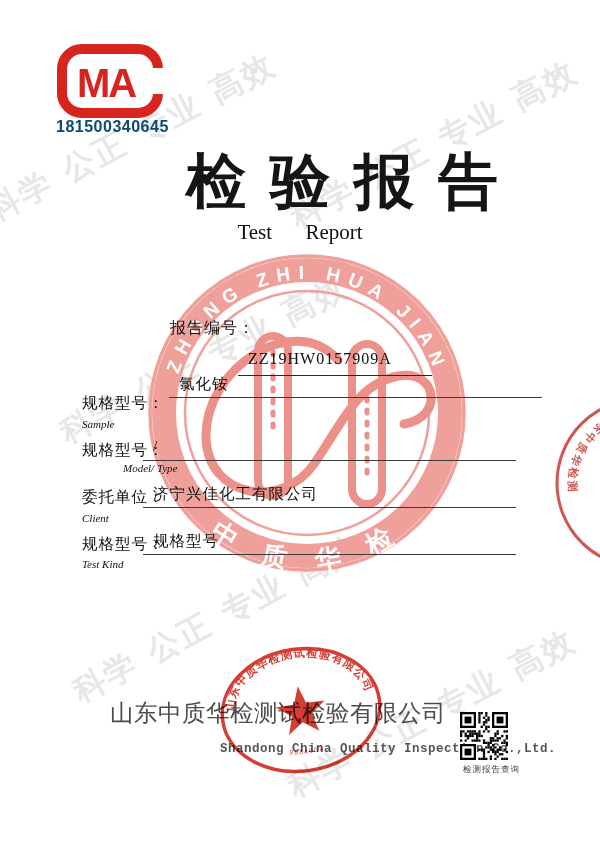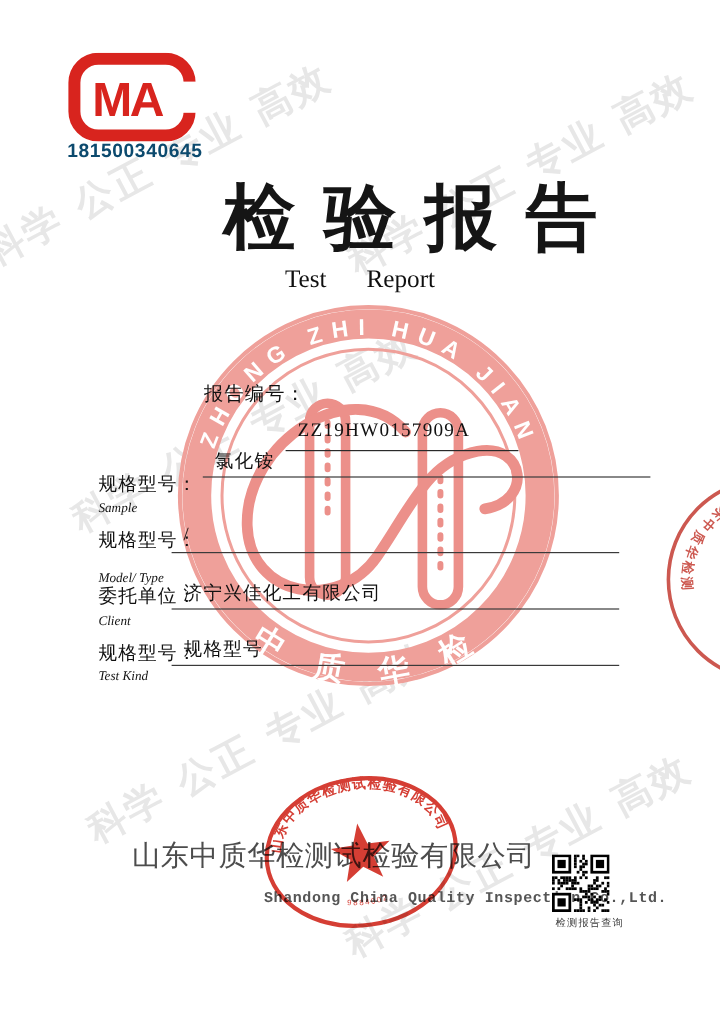--- a/index.html
+++ b/index.html
@@ -114,21 +114,21 @@
 
   <div class="repno-label">报告编号：</div>
   <div class="repno-value">ZZ19HW0157909A</div>
 
   <div class="field-label" style="top:393px;">规格型号：</div>
   <div class="field-value" style="top:374px;margin-left:26px;">氯化铵</div>
   <div class="field-en" style="top:418px;">Sample</div>
 
   <div class="field-label" style="top:440px;">规格型号：</div>
   <div class="field-value" style="top:437px;">/</div>
-  <div class="field-en" style="top:476px;">Model/ Type</div>
+  <div class="field-en" style="top:462px;margin-left:41px;">Model/ Type</div>
 
   <div class="field-label" style="top:487px;">委托单位：</div>
   <div class="field-value" style="top:484px;">济宁兴佳化工有限公司</div>
   <div class="field-en" style="top:512px;">Client</div>
 
   <div class="field-label" style="top:534px;">规格型号：</div>
   <div class="field-value" style="top:531px;">规格型号</div>
   <div class="field-en" style="top:558px;">Test Kind</div>
 
   <div class="company-cn">山东中质华检测试检验有限公司</div>

